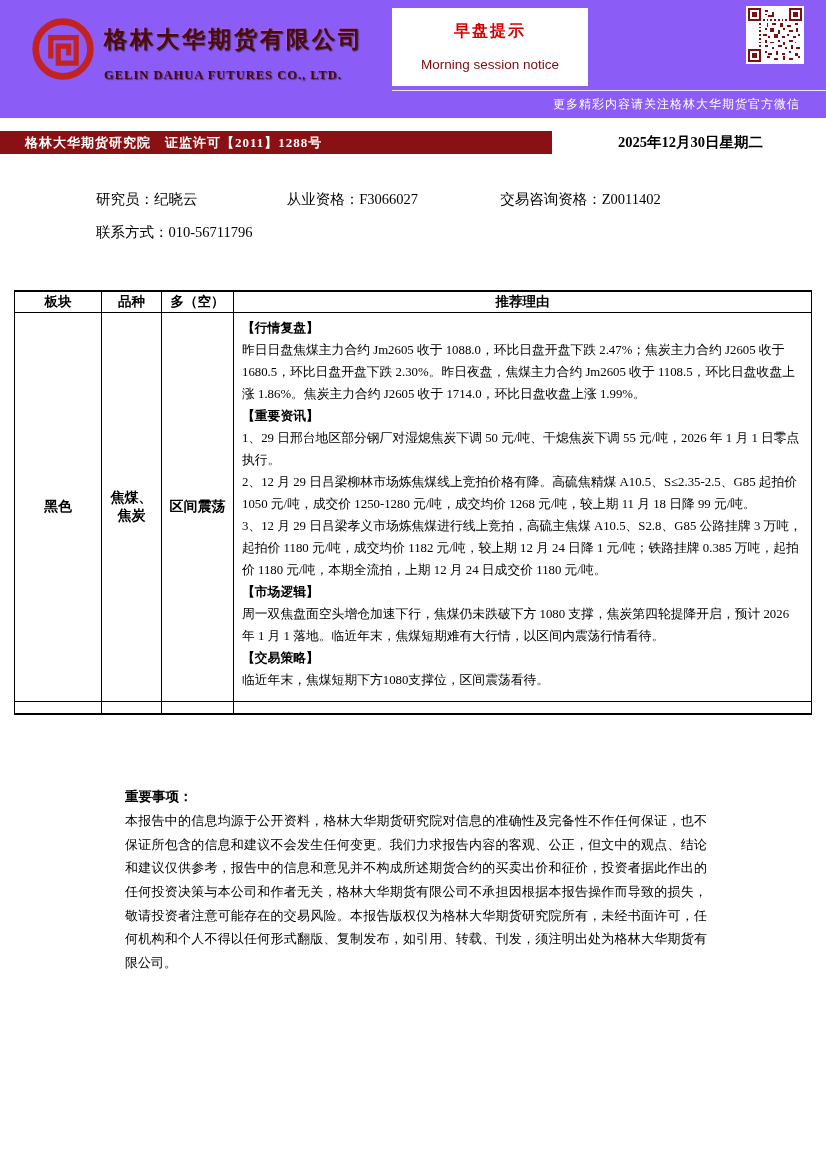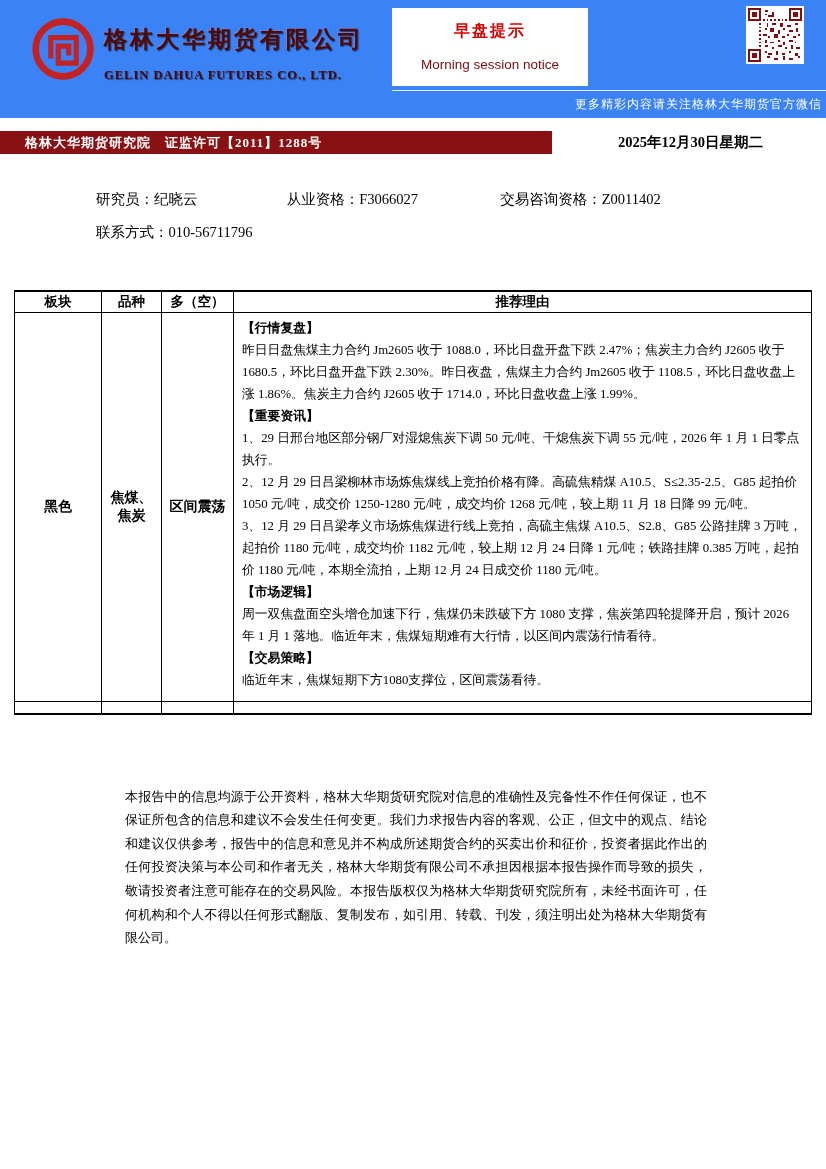--- a/index.html
+++ b/index.html
@@ -3,42 +3,42 @@
 <meta charset="utf-8">
 <style>
   * { margin:0; padding:0; box-sizing:border-box; }
   html,body { background:#ffffff; }
   body {
     width:826px; height:1169px; position:relative; overflow:hidden;
     font-family:"Liberation Serif","DejaVu Serif",serif; color:#000;
   }
 
   
-  .top-header { position:relative; height:118px; background:#3b82f6; }
+  .top-header { position:relative; height:118px; background:#8b5cf6; }
   .logo-wrap { position:absolute; left:30px; top:16px; width:66px; height:66px; }
   .company { position:absolute; left:104px; top:24px; }
   .company-cn {
     font-size:23px; font-weight:bold; letter-spacing:3px; color:#4c0a0a;
     text-shadow:1px 1px 1px rgba(0,0,0,0.55), -1px -1px 0 rgba(255,130,130,0.25);
   }
   .company-en {
     margin-top:13px; font-size:12.5px; font-weight:bold; letter-spacing:1px; color:#480909;
     text-shadow:1px 1px 1px rgba(0,0,0,0.5);
   }
   .notice-box {
     position:absolute; left:392px; top:8px; width:196px; height:78px;
     background:#ffffff; text-align:center; padding-top:13px;
   }
   .notice-cn { color:#D40000; font-weight:bold; font-size:16px; letter-spacing:2px; }
   .notice-en { color:#7c0a0e; font-weight:normal; font-size:13.5px; margin-top:15px;
                font-family:"Liberation Sans","DejaVu Sans",sans-serif; }
   .qr-wrap { position:absolute; right:22px; top:6px; width:58px; height:58px; background:#fff; padding:2px; }
   .qr-wrap svg { width:100%; height:100%; display:block; }
   .header-divider { position:absolute; left:392px; right:0; top:90px; height:1px; background:rgba(255,255,255,0.85); }
-  .wechat-note { position:absolute; right:4px; top:96px; color:#ffffff; font-size:12px; letter-spacing:1px; }
+  .wechat-note { position:absolute; right:26px; top:96px; color:#ffffff; font-size:12px; letter-spacing:1px; }
 
   
   .info-bar { margin-top:13px; height:23px; display:flex;gap:29px; }
   .info-bar-left {
     width:552px; background:#8A1113; color:#fff; font-weight:bold;
     font-size:13px; line-height:23px; padding-left:25px; letter-spacing:1px;
   }
   .info-bar-right { flex:1; text-align:center; padding-right:26px; font-weight:bold; font-size:14.5px; line-height:23px; color:#000; }
 
   
@@ -170,14 +170,15 @@
     <tr class="empty-row">
       <td></td>
         <td></td>
         <td></td>
         <td></td>
     </tr>
   </tbody>
 </table>
 
 <div class="disclaimer">
+  <div class="disclaimer-title">重要事项：</div>
   <div class="disclaimer-body">本报告中的信息均源于公开资料，格林大华期货研究院对信息的准确性及完备性不作任何保证，也不保证所包含的信息和建议不会发生任何变更。我们力求报告内容的客观、公正，但文中的观点、结论和建议仅供参考，报告中的信息和意见并不构成所述期货合约的买卖出价和征价，投资者据此作出的任何投资决策与本公司和作者无关，格林大华期货有限公司不承担因根据本报告操作而导致的损失，敬请投资者注意可能存在的交易风险。本报告版权仅为格林大华期货研究院所有，未经书面许可，任何机构和个人不得以任何形式翻版、复制发布，如引用、转载、刊发，须注明出处为格林大华期货有限公司。</div>
 </div>
 
 </body></html>

